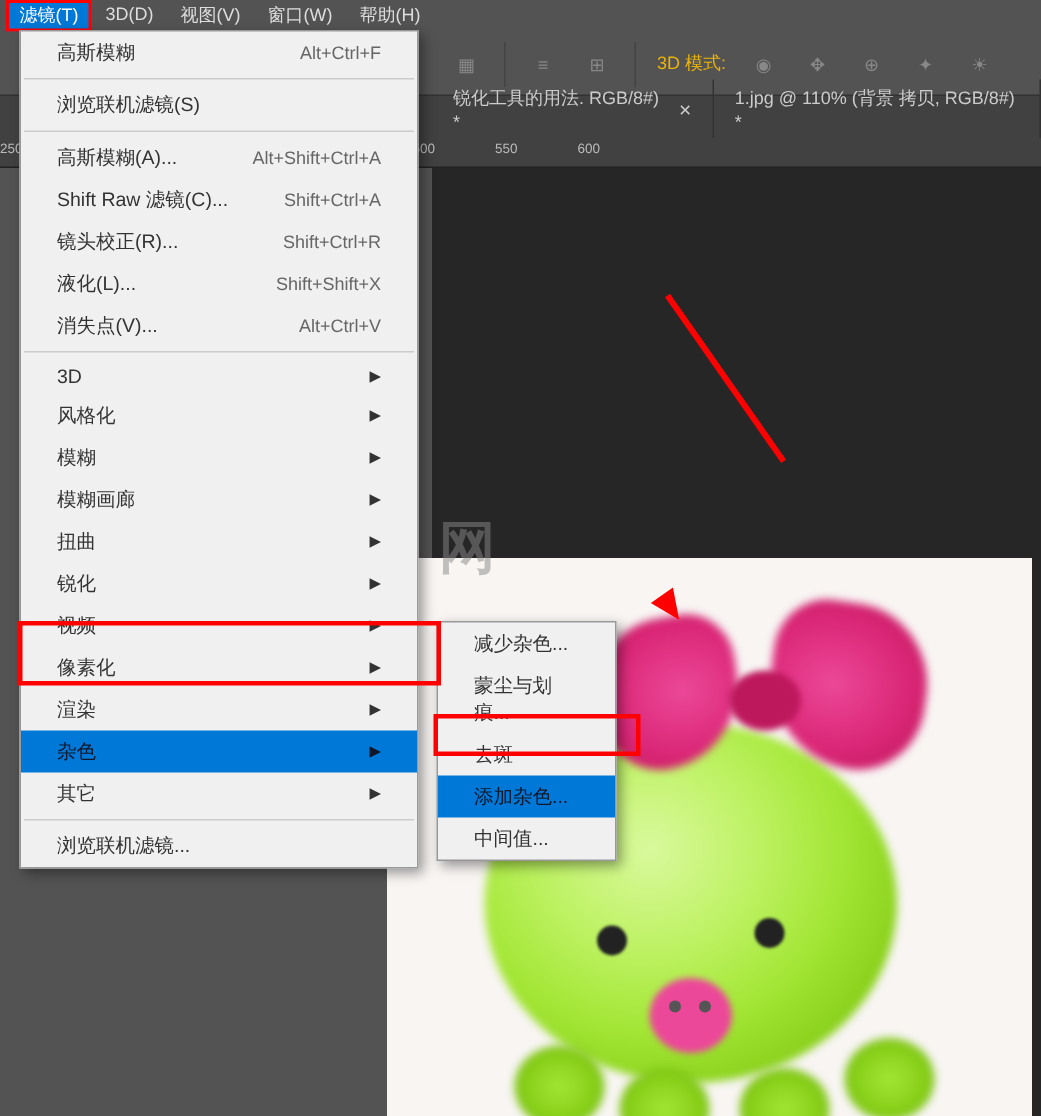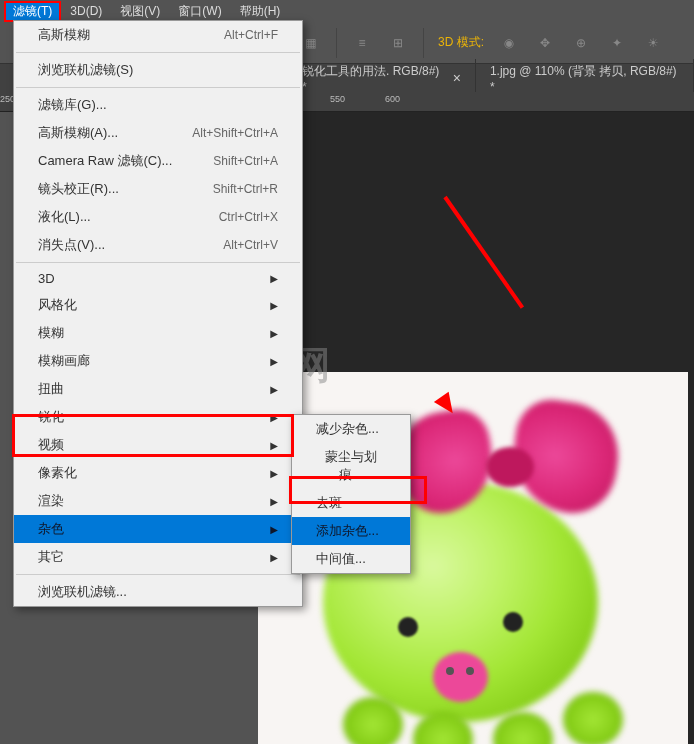--- a/index.html
+++ b/index.html
@@ -1,27 +1,27 @@
 <!DOCTYPE html>
 <html><head>
   <meta charset="utf-8">
   <style>
     * { margin: 0; padding: 0; box-sizing: border-box; font-family: "Microsoft YaHei", sans-serif; }
     body { background: #535353; width: 694px; height: 744px; overflow: hidden; position: relative; }
     
-    .menubar { height: 22px; background: #535353; display: flex; align-items: center; padding: 0 4px; color: #ddd; font-size: 12px; }
+    .menubar { height: 22px; background: #535353; display: flex; align-items: flex-start; padding: 0 4px; color: #ddd; font-size: 12px; }
     .menubar-item { padding: 2px 9px; cursor: pointer; }
     .menubar-item.active { background: #0078d7; color: #fff; border: 2px solid #ff0000; padding: 0px 7px; }
     
     .toolbar { height: 42px; background: #535353; border-bottom: 1px solid #333; display: flex; align-items: center; gap: 14px; padding-left: 300px; color: #aaa; font-size: 12px; }
     .toolbar-icon { width: 22px; height: 22px; display: flex; align-items: center; justify-content: center; color: #888; }
     .toolbar-divider { width: 1px; height: 30px; background: #444; }
     .mode-label { color: #eab308; }
     
-    .tabbar { height: 28px; background: #414141; display: flex; align-items: center; color: #ccc; font-size: 12px; padding-left: 288px; }
+    .tabbar { height: 28px; background: #414141; display: flex; align-items: flex-end; color: #ccc; font-size: 12px; padding-left: 288px; }
     .tab { padding: 4px 14px; display: flex; gap: 10px; align-items: center; border-right: 1px solid #333; }
     .tab-close { color: #ccc; font-size: 14px; }
     
     .ruler { height: 20px; background: #414141; display: flex; color: #bbb; font-size: 9px; padding-left: 288px; position: relative; border-bottom: 1px solid #222; }
     .ruler-mark { position: absolute; top: 2px; }
     
     .canvas-area { position: absolute; left: 288px; top: 112px; right: 0; bottom: 0; background: #262626; }
     .canvas-white { position: absolute; left: -30px; top: 260px; width: 430px; height: 380px; background: #f8f5f3; }
     .toy { position: absolute; left: 50px; top: 50px; width: 350px; height: 330px; }
     .bow { position: absolute; top: -20px; left: 90px; width: 220px; height: 130px; }
@@ -40,31 +40,31 @@
     .foot.f1 { left: 35px; bottom: 0; }
     .foot.f2 { left: 105px; bottom: -15px; }
     .foot.f3 { left: 185px; bottom: -15px; }
     .foot.f4 { left: 255px; bottom: 5px; }
     
     .arrow-line { position: absolute; left: 445px; top: 195px; width: 135px; height: 4px; background: #ff0000; transform: rotate(55deg); transform-origin: left center; }
     .arrow-head { position: absolute; left: 438px; top: 395px; width: 0; height: 0; border-left: 9px solid transparent; border-right: 9px solid transparent; border-top: 20px solid #ff0000; transform: rotate(-35deg); }
     
     .watermark { position: absolute; left: 240px; top: 340px; color: #888; font-size: 38px; font-weight: bold; opacity: 0.5; letter-spacing: 2px; }
     
-    .dropdown { position: absolute; left: 13px; top: 20px; width: 290px; background: #f0f0f0; border: 1px solid #999; box-shadow: 3px 3px 8px rgba(0,0,0,0.4); z-index: 100; }
+    .dropdown { position: absolute; left: 13px; top: 20px; width: 266px; background: #f0f0f0; border: 1px solid #999; box-shadow: 3px 3px 8px rgba(0,0,0,0.4); z-index: 100; }
     .menu-item { padding: 5px 24px 5px 24px; font-size: 13px; color: #333; display: flex; justify-content: space-between; align-items: center; cursor: pointer; }
     .menu-item.highlighted { background: #0078d7; color: #0f172a; }
     .menu-item .shortcut { color: #666; font-size: 12px; }
     .menu-divider { height: 1px; background: #ccc; margin: 3px 2px; }
     .submenu-arrow { font-size: 10px; }
     
     .red-box-main { position: absolute; border: 3px solid #ff0000; pointer-events: none; z-index: 200; }
     .red-box-noise { left: 12px; top: 414px; width: 282px; height: 43px; }
     
-    .submenu { position: absolute; left: 291px; top: 414px; width: 120px; background: #f0f0f0; border: 1px solid #999; box-shadow: 3px 3px 8px rgba(0,0,0,0.4); z-index: 100; text-align: center; }
+    .submenu { position: absolute; left: 291px; top: 414px; width: 120px; background: #f0f0f0; border: 1px solid #999; box-shadow: 3px 3px 8px rgba(0,0,0,0.4); z-index: 100; }
     .red-box-sub { left: 289px; top: 476px; width: 138px; height: 28px; }
   </style>
 </head>
 <body>
 
 <div class="menubar">
   <div class="menubar-item active">滤镜(T)</div>
   <div class="menubar-item">3D(D)</div>
   <div class="menubar-item">视图(V)</div>
   <div class="menubar-item">窗口(W)</div>
@@ -137,37 +137,34 @@
   <div class="menu-item">
     <span>高斯模糊</span>
       <span class="shortcut">Alt+Ctrl+F</span>
   </div>
   <div class="menu-divider"></div>
   <div class="menu-item">
       <span>浏览联机滤镜(S)</span>
     </div>
   <div class="menu-divider"></div>
   <div class="menu-item">
-      <span>滤镜库(G)...</span>
-    </div>
-  <div class="menu-item">
     <span>高斯模糊(A)...</span>
       <span class="shortcut">Alt+Shift+Ctrl+A</span>
   </div>
   <div class="menu-item">
-    <span>Camera Raw 滤镜(C)...</span>
+    <span>Shift Raw 滤镜(C)...</span>
       <span class="shortcut">Shift+Ctrl+A</span>
   </div>
   <div class="menu-item">
     <span>镜头校正(R)...</span>
       <span class="shortcut">Shift+Ctrl+R</span>
   </div>
   <div class="menu-item">
     <span>液化(L)...</span>
-      <span class="shortcut">Ctrl+Ctrl+X</span>
+      <span class="shortcut">Shift+Shift+X</span>
   </div>
   <div class="menu-item">
     <span>消失点(V)...</span>
       <span class="shortcut">Alt+Ctrl+V</span>
   </div>
   <div class="menu-divider"></div>
   <div class="menu-item">
       <span>3D</span>
       <span class="submenu-arrow">▶</span>
     </div>

